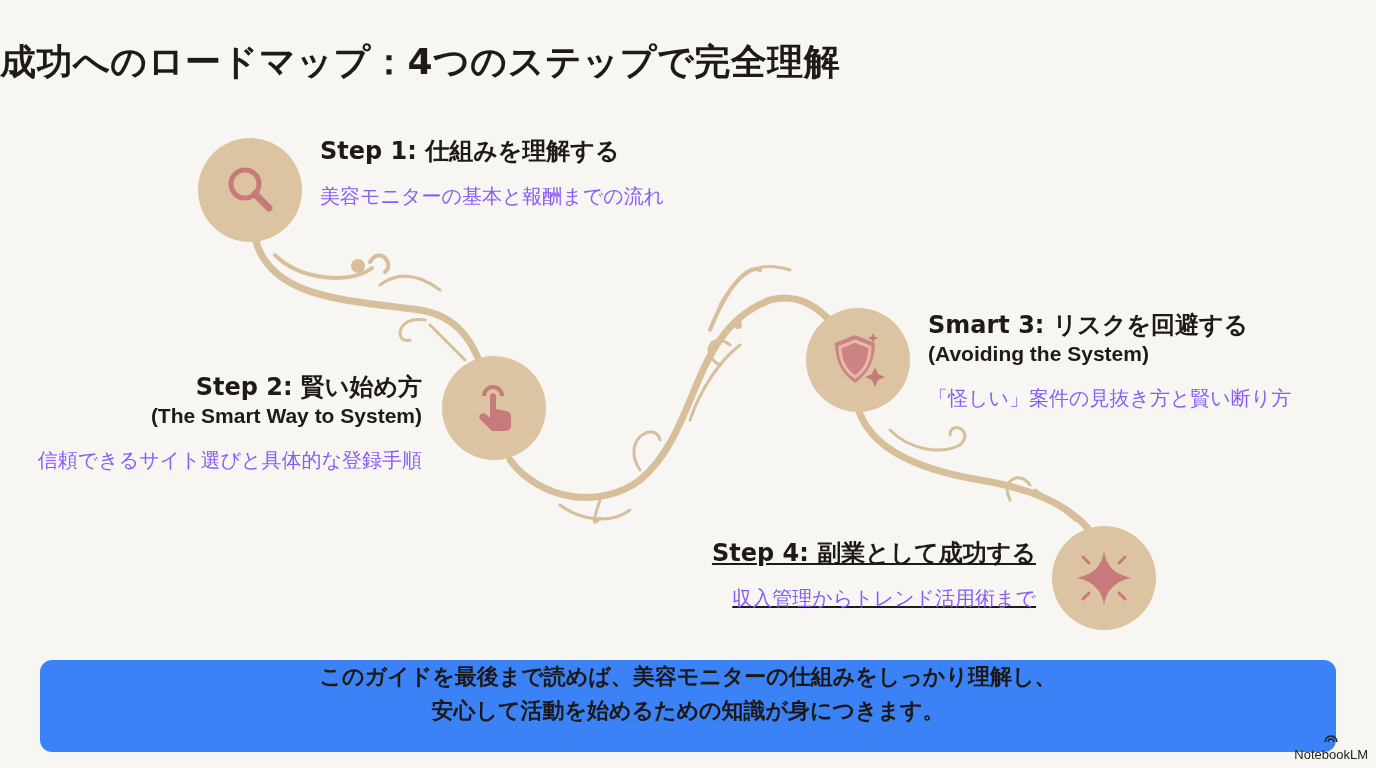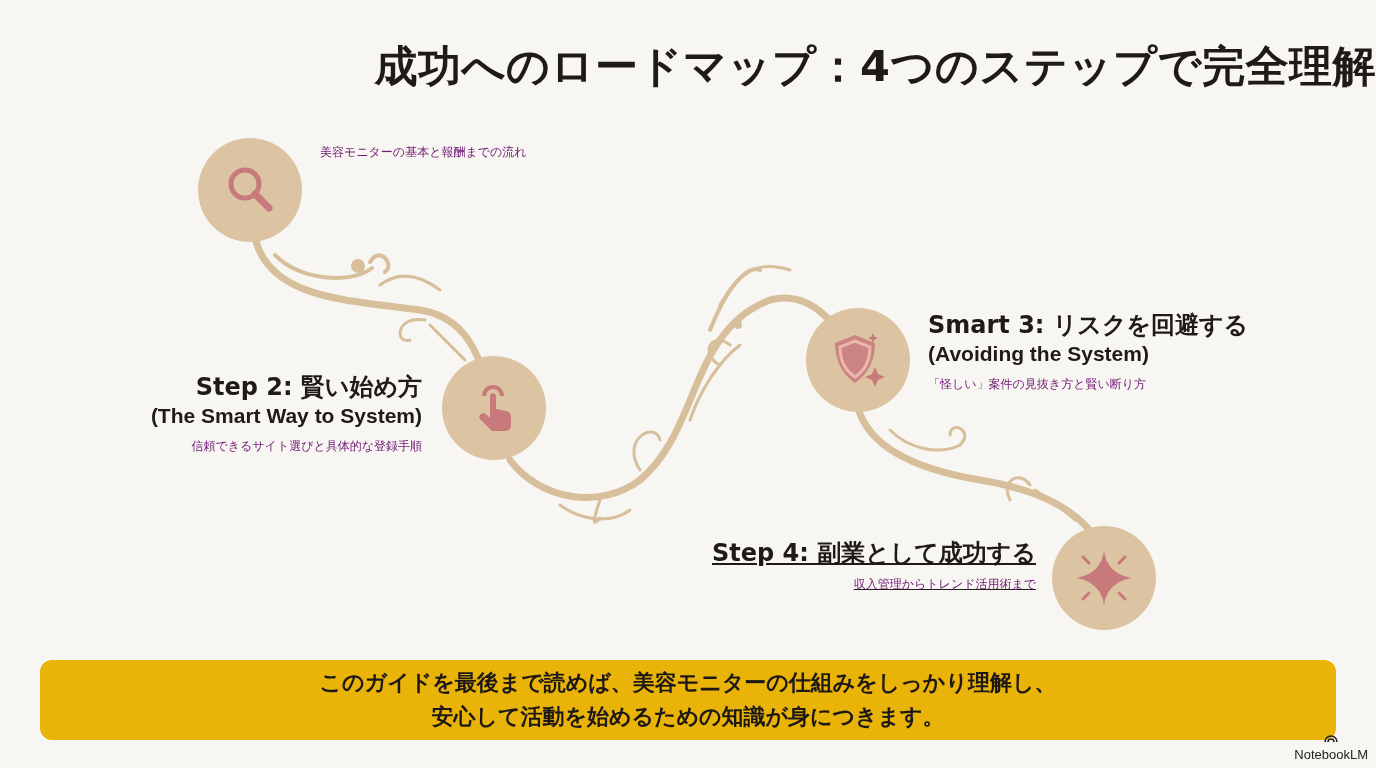--- a/index.html
+++ b/index.html
@@ -3,37 +3,37 @@
   <meta charset="utf-8">
   <style>
     html, body { margin:0; padding:0; }
     body {
       width:1376px; height:768px; overflow:hidden; position:relative;
       background:#f8f6f2;
       font-family:"DejaVu Sans", sans-serif;
       color:#1f1b18;
     }
     .title {
-      position:absolute; left:0; top:38px; width:1376px; text-align:right;
-      font-size:43px; font-weight:bold; letter-spacing:0.5px; color:#1e1a17;
+      position:absolute; left:0; top:38px; width:1376px; text-align:left;
+      font-size:36px; font-weight:bold; letter-spacing:0.5px; color:#1e1a17;
     }
     svg.path { position:absolute; left:0; top:0; }
     .node {
       position:absolute; width:104px; height:104px; border-radius:50%;
       background:#dcc3a1; display:flex; align-items:center; justify-content:center;
     }
     .step { position:absolute; }
     .step .h1 { font-size:24px; font-weight:bold; line-height:30px; color:#1e1a17; white-space:nowrap; }
     .step .h2 { font-size:21px; font-weight:bold; line-height:28px; color:#1e1a17; white-space:nowrap; font-family:"Liberation Sans", sans-serif; }
-    .step .d { font-size:12px; line-height:28px; color:#701a75; white-space:nowrap; margin-top:2px; }
+    .step .d { font-size:20px; line-height:28px; color:#8b5cf6; white-space:nowrap; margin-top:16px; }
     .right { text-align:right; }
     .banner {
-      position:absolute; left:40px; top:660px; width:1296px; height:80px;
-      background:#eab308; border-radius:12px;
-      display:flex; flex-direction:column; align-items:center; justify-content:center;
+      position:absolute; left:40px; top:660px; width:1296px; height:92px;
+      background:#3b82f6; border-radius:12px;
+      display:flex; flex-direction:column; align-items:center; justify-content:flex-start;
     }
     .banner div { font-size:22px; font-weight:bold; line-height:34px; color:#1c1815; }
     .brand {
       position:absolute; right:8px; bottom:6px; font-size:13px; color:#222;
       font-family:"Liberation Sans", sans-serif; display:flex; align-items:center; gap:4px;flex-direction:column;
     }
   </style>
 </head>
 <body>
 
@@ -70,20 +70,21 @@
   </g>
 </svg>
 
 <div class="node" style="left:198px;top:138px;">
   <svg width="60" height="60" viewBox="0 0 60 60">
     <circle cx="25" cy="24" r="14" fill="none" stroke="#c8797c" stroke-width="5"></circle>
     <line x1="35" y1="34" x2="49" y2="48" stroke="#c8797c" stroke-width="7" stroke-linecap="round"></line>
   </svg>
 </div>
 <div class="step" style="left:320px;top:136px;">
+  <div class="h1">Step 1: 仕組みを理解する</div>
   <div class="d">美容モニターの基本と報酬までの流れ</div>
 </div>
 
 <div class="node" style="left:442px;top:356px;">
   <svg width="60" height="60" viewBox="0 0 60 60">
     <path d="M20 18 a9 9 0 0 1 18 0" fill="none" stroke="#c8797c" stroke-width="4"></path>
     <path d="M26 17 q3 -4 6 0 v14 l10 2 q5 1 5 6 v8 q0 6 -6 6 h-13 l-12 -12 q-2 -3 1 -5 q3 -2 6 1 l3 3 z" fill="#c8797c"></path>
   </svg>
 </div>
 <div class="step right" style="right:954px;top:372px;">

